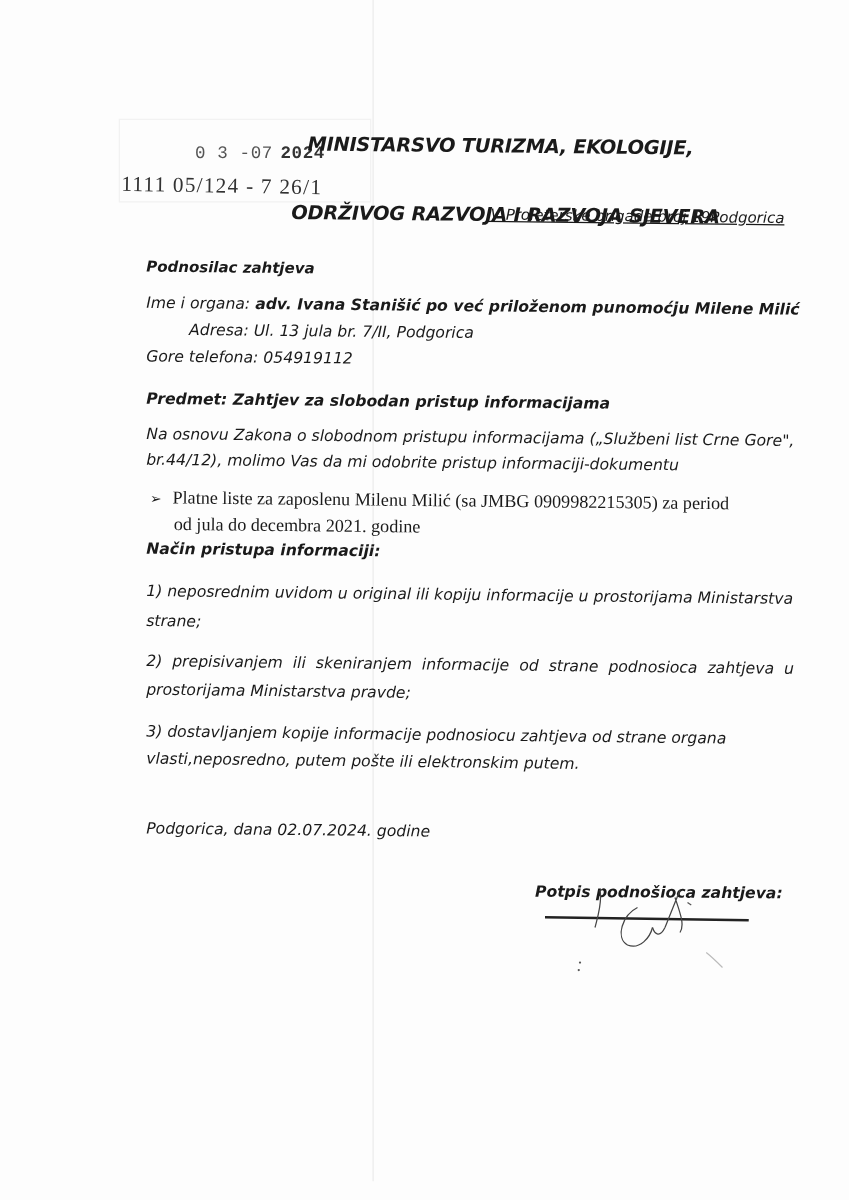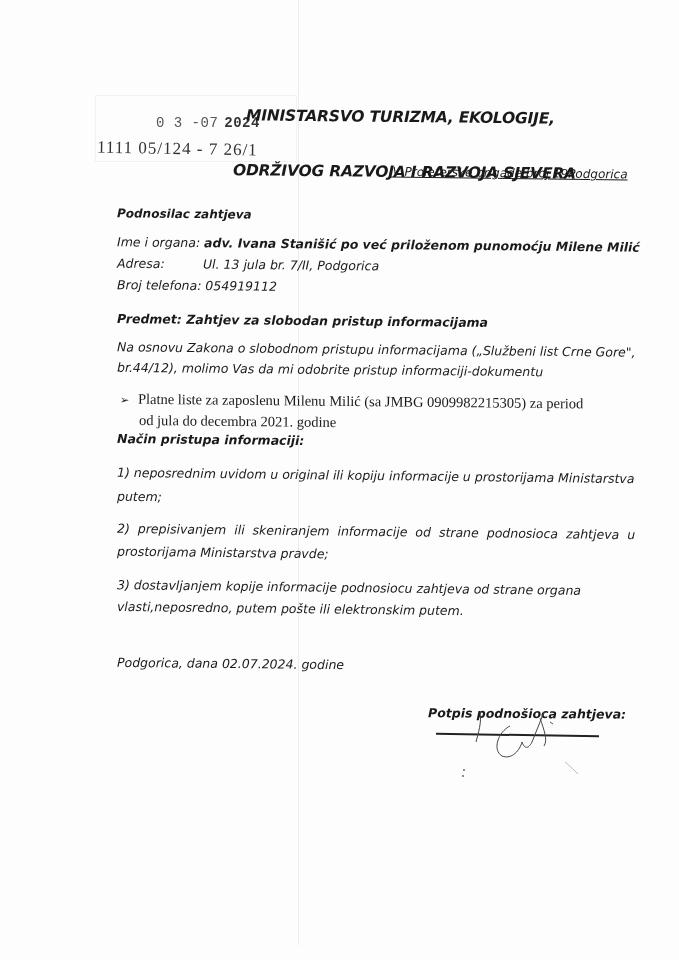--- a/index.html
+++ b/index.html
@@ -75,21 +75,21 @@
     }
     .field-row {
       font-size: 12.5px; font-style: italic;
       transform: rotate(0.6deg);
     }
     .field-label { display: inline-block; }
     .field-value { display: inline-block; }
     .row-name { left: 117px; top: 237px; }
     .row-name .field-value { font-weight: bold; }
     .row-address { left: 117px; top: 257px; }
-    .row-address .field-label { width: 82px; }
+    .row-address .field-label { width: 82px; text-align: right; }
     .row-phone { left: 117px; top: 278px; }
 
     .subject {
       left: 117px; top: 313px;
       font-size: 12.5px; font-weight: bold; font-style: italic;
       transform: rotate(0.6deg);
     }
     .intro-1 {
       left: 117px; top: 342px;
       font-size: 12.5px; font-style: italic;
@@ -177,38 +177,38 @@
 
   <div class="abs field-row row-name">
     <span class="field-label">Ime i organa:</span>
     <span class="field-value">adv. Ivana Stanišić po već priloženom punomoćju Milene Milić</span>
   </div>
   <div class="abs field-row row-address">
     <span class="field-label">Adresa:</span>
     <span class="field-value">Ul. 13 jula br. 7/II, Podgorica</span>
   </div>
   <div class="abs field-row row-phone">
-    <span class="field-label">Broj telefona:</span>
+    <span class="field-label">Gore telefona:</span>
     <span class="field-value">054919112</span>
   </div>
 
   <div class="abs subject">Predmet: Zahtjev za slobodan pristup informacijama</div>
 
   <div class="abs intro-1">Na osnovu Zakona o slobodnom pristupu informacijama („Službeni list Crne Gore",</div>
   <div class="abs intro-2">br.44/12), molimo Vas da mi odobrite pristup informaciji-dokumentu</div>
 
   <div class="abs bullet-row">
     <span class="bullet-icon">➢</span><span>Platne liste za zaposlenu Milenu Milić (sa JMBG 0909982215305) za period</span>
   </div>
   <div class="abs bullet-cont">od jula do decembra 2021. godine</div>
 
   <div class="abs access-heading">Način pristupa informaciji:</div>
 
   <div class="abs opt opt1a">1) neposrednim uvidom u original  ili  kopiju informacije u prostorijama Ministarstva</div>
-  <div class="abs opt opt1b">putem;</div>
+  <div class="abs opt opt1b">strane;</div>
   <div class="abs opt opt2a"> 2)  prepisivanjem ili  skeniranjem informacije  od  strane  podnosioca  zahtjeva  u</div>
   <div class="abs opt opt2b">prostorijama Ministarstva pravde;</div>
   <div class="abs opt opt3a">3) dostavljanjem kopije informacije podnosiocu zahtjeva od strane organa</div>
   <div class="abs opt opt3b">vlasti,neposredno, putem pošte ili elektronskim putem.</div>
 
   <div class="abs place-date">Podgorica, dana 02.07.2024. godine</div>
 
   <div class="abs sig-label">Potpis podnošioca zahtjeva:</div>
   <div class="sig-line"></div>
   <svg class="signature" viewBox="0 0 160 80">

